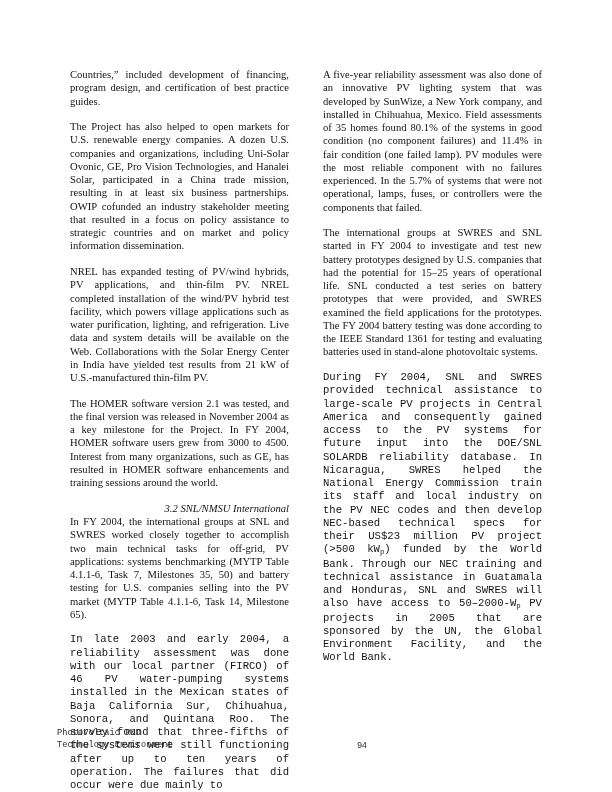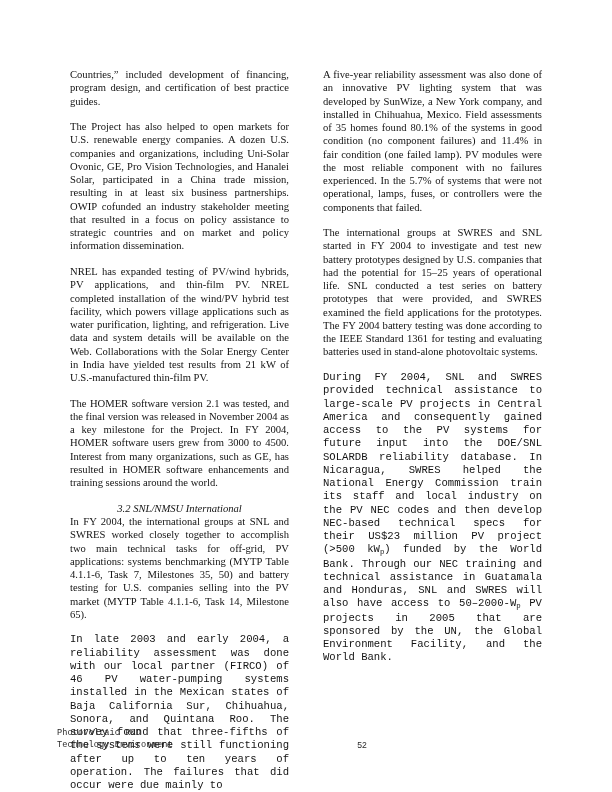--- a/index.html
+++ b/index.html
@@ -53,21 +53,21 @@
     margin-bottom: 0;
     font-family: Liberation Mono, monospace;
   }
   h3.section-heading {
     margin: 0 0 0 0;
     font-family: "Liberation Serif", "DejaVu Serif", serif;
     font-size: 10.6px;
     line-height: 13.25px;
     font-style: italic;
     font-weight: normal;
-    text-align: center;
+    text-align: right;
     color: #121212;
   }
   sub {
     font-size: 7.4px;
     vertical-align: baseline;
     position: relative;
     top: 2px;
   }
 
   .footer {
@@ -119,16 +119,16 @@
       <p class="body-para">A five-year reliability assessment was also done of an innovative PV lighting system that was developed by SunWize, a New York company, and installed in Chihuahua, Mexico. Field assessments of 35 homes found 80.1% of the systems in good condition (no component failures) and 11.4% in fair condition (one failed lamp). PV modules were the most reliable component with no failures experienced. In the 5.7% of systems that were not operational, lamps, fuses, or controllers were the components that failed.</p>
       <p class="body-para">The international groups at SWRES and SNL started in FY 2004 to investigate and test new battery prototypes designed by U.S. companies that had the potential for 15–25 years of operational life. SNL conducted a test series on battery prototypes that were provided, and SWRES examined the field applications for the prototypes. The FY 2004 battery testing was done according to the IEEE Standard 1361 for testing and evaluating batteries used in stand-alone photovoltaic systems.</p>
       <p class="body-para tight"><span>During FY 2004, SNL and SWRES provided technical assistance to large-scale PV projects in Central America and consequently gained access to the PV systems for future input into the DOE/SNL SOLARDB reliability database. In Nicaragua, SWRES helped the National Energy Commission train its staff and local industry on the PV NEC codes and then develop NEC-based technical specs for their US$23 million PV project (&gt;500 kW</span><sub>p</sub><span>) funded by the World Bank. Through our NEC training and technical assistance in Guatamala and Honduras, SNL and SWRES will also have access to 50–2000-W</span><sub>p</sub><span> PV projects in 2005 that are sponsored by the UN, the Global Environment Facility, and the World Bank.</span></p>
     </div>
 
   </div>
 
   <div class="footer">
     <div class="footer-text footer-line1">Photovoltaic R&amp;D</div>
     <div class="footer-text footer-line2">Technology Environment</div>
-    <div class="page-number">52</div>
+    <div class="page-number">94</div>
   </div>
 
 </div>
 
 </body></html>

